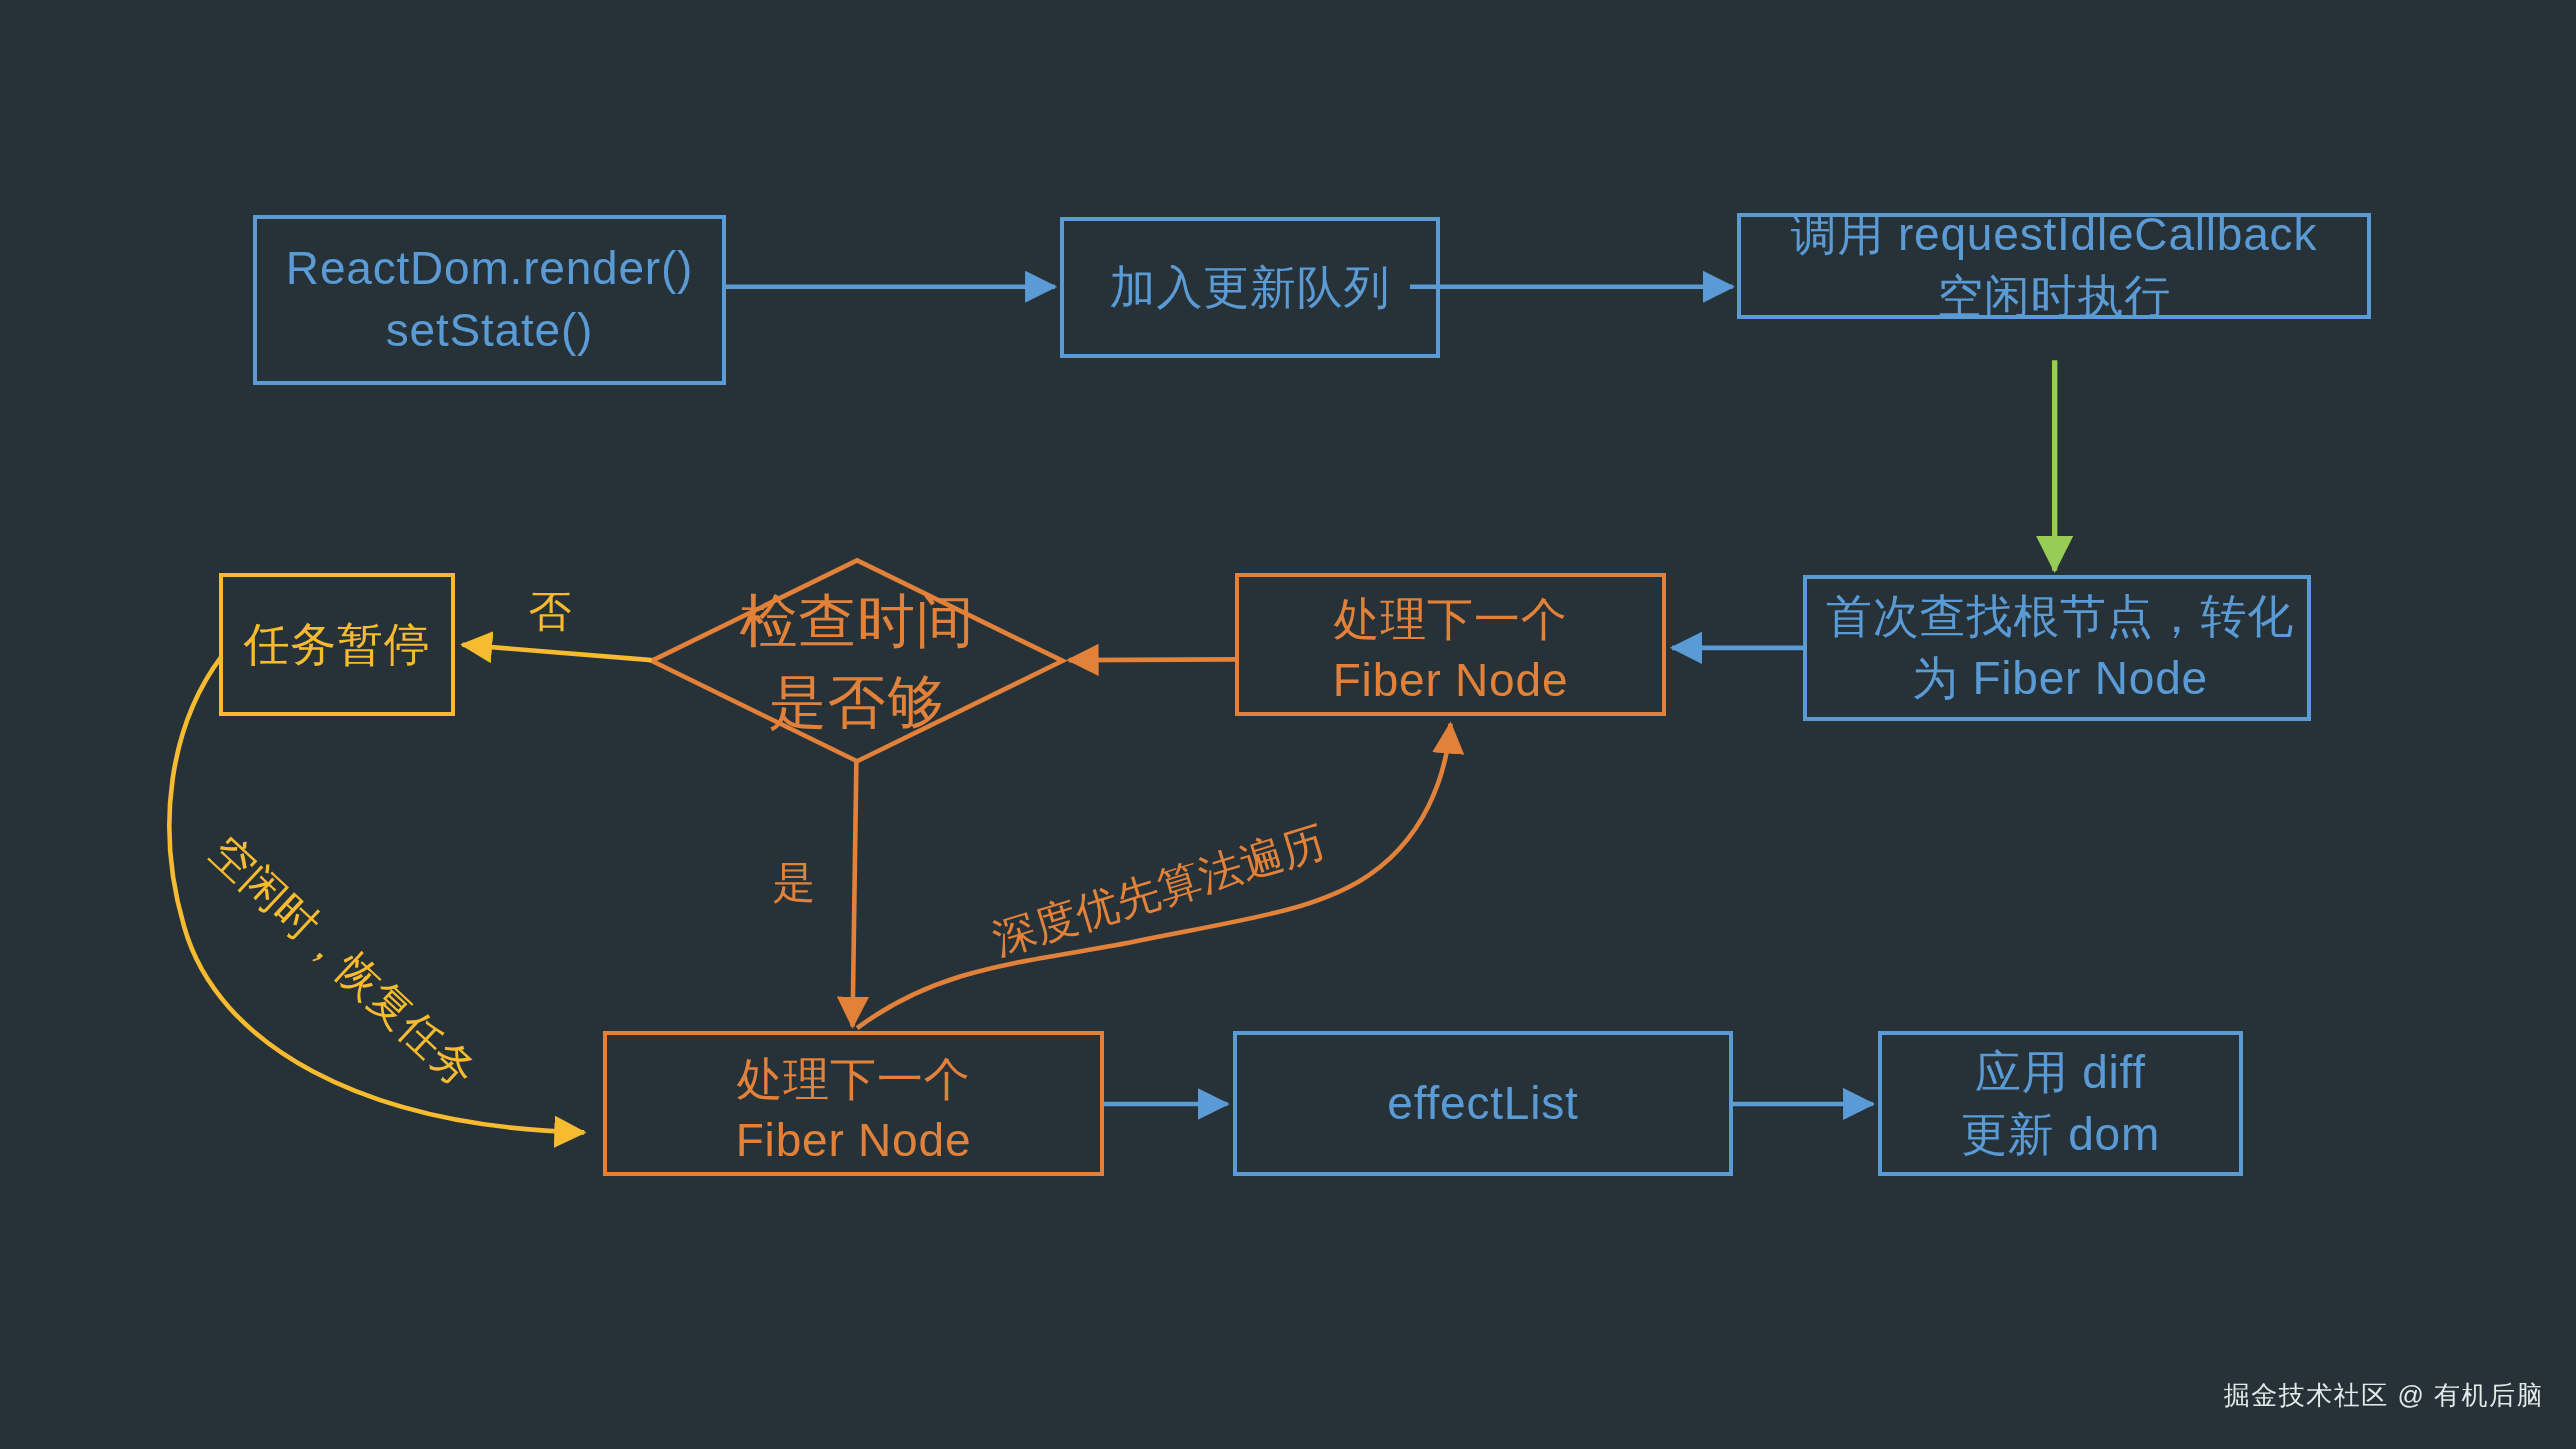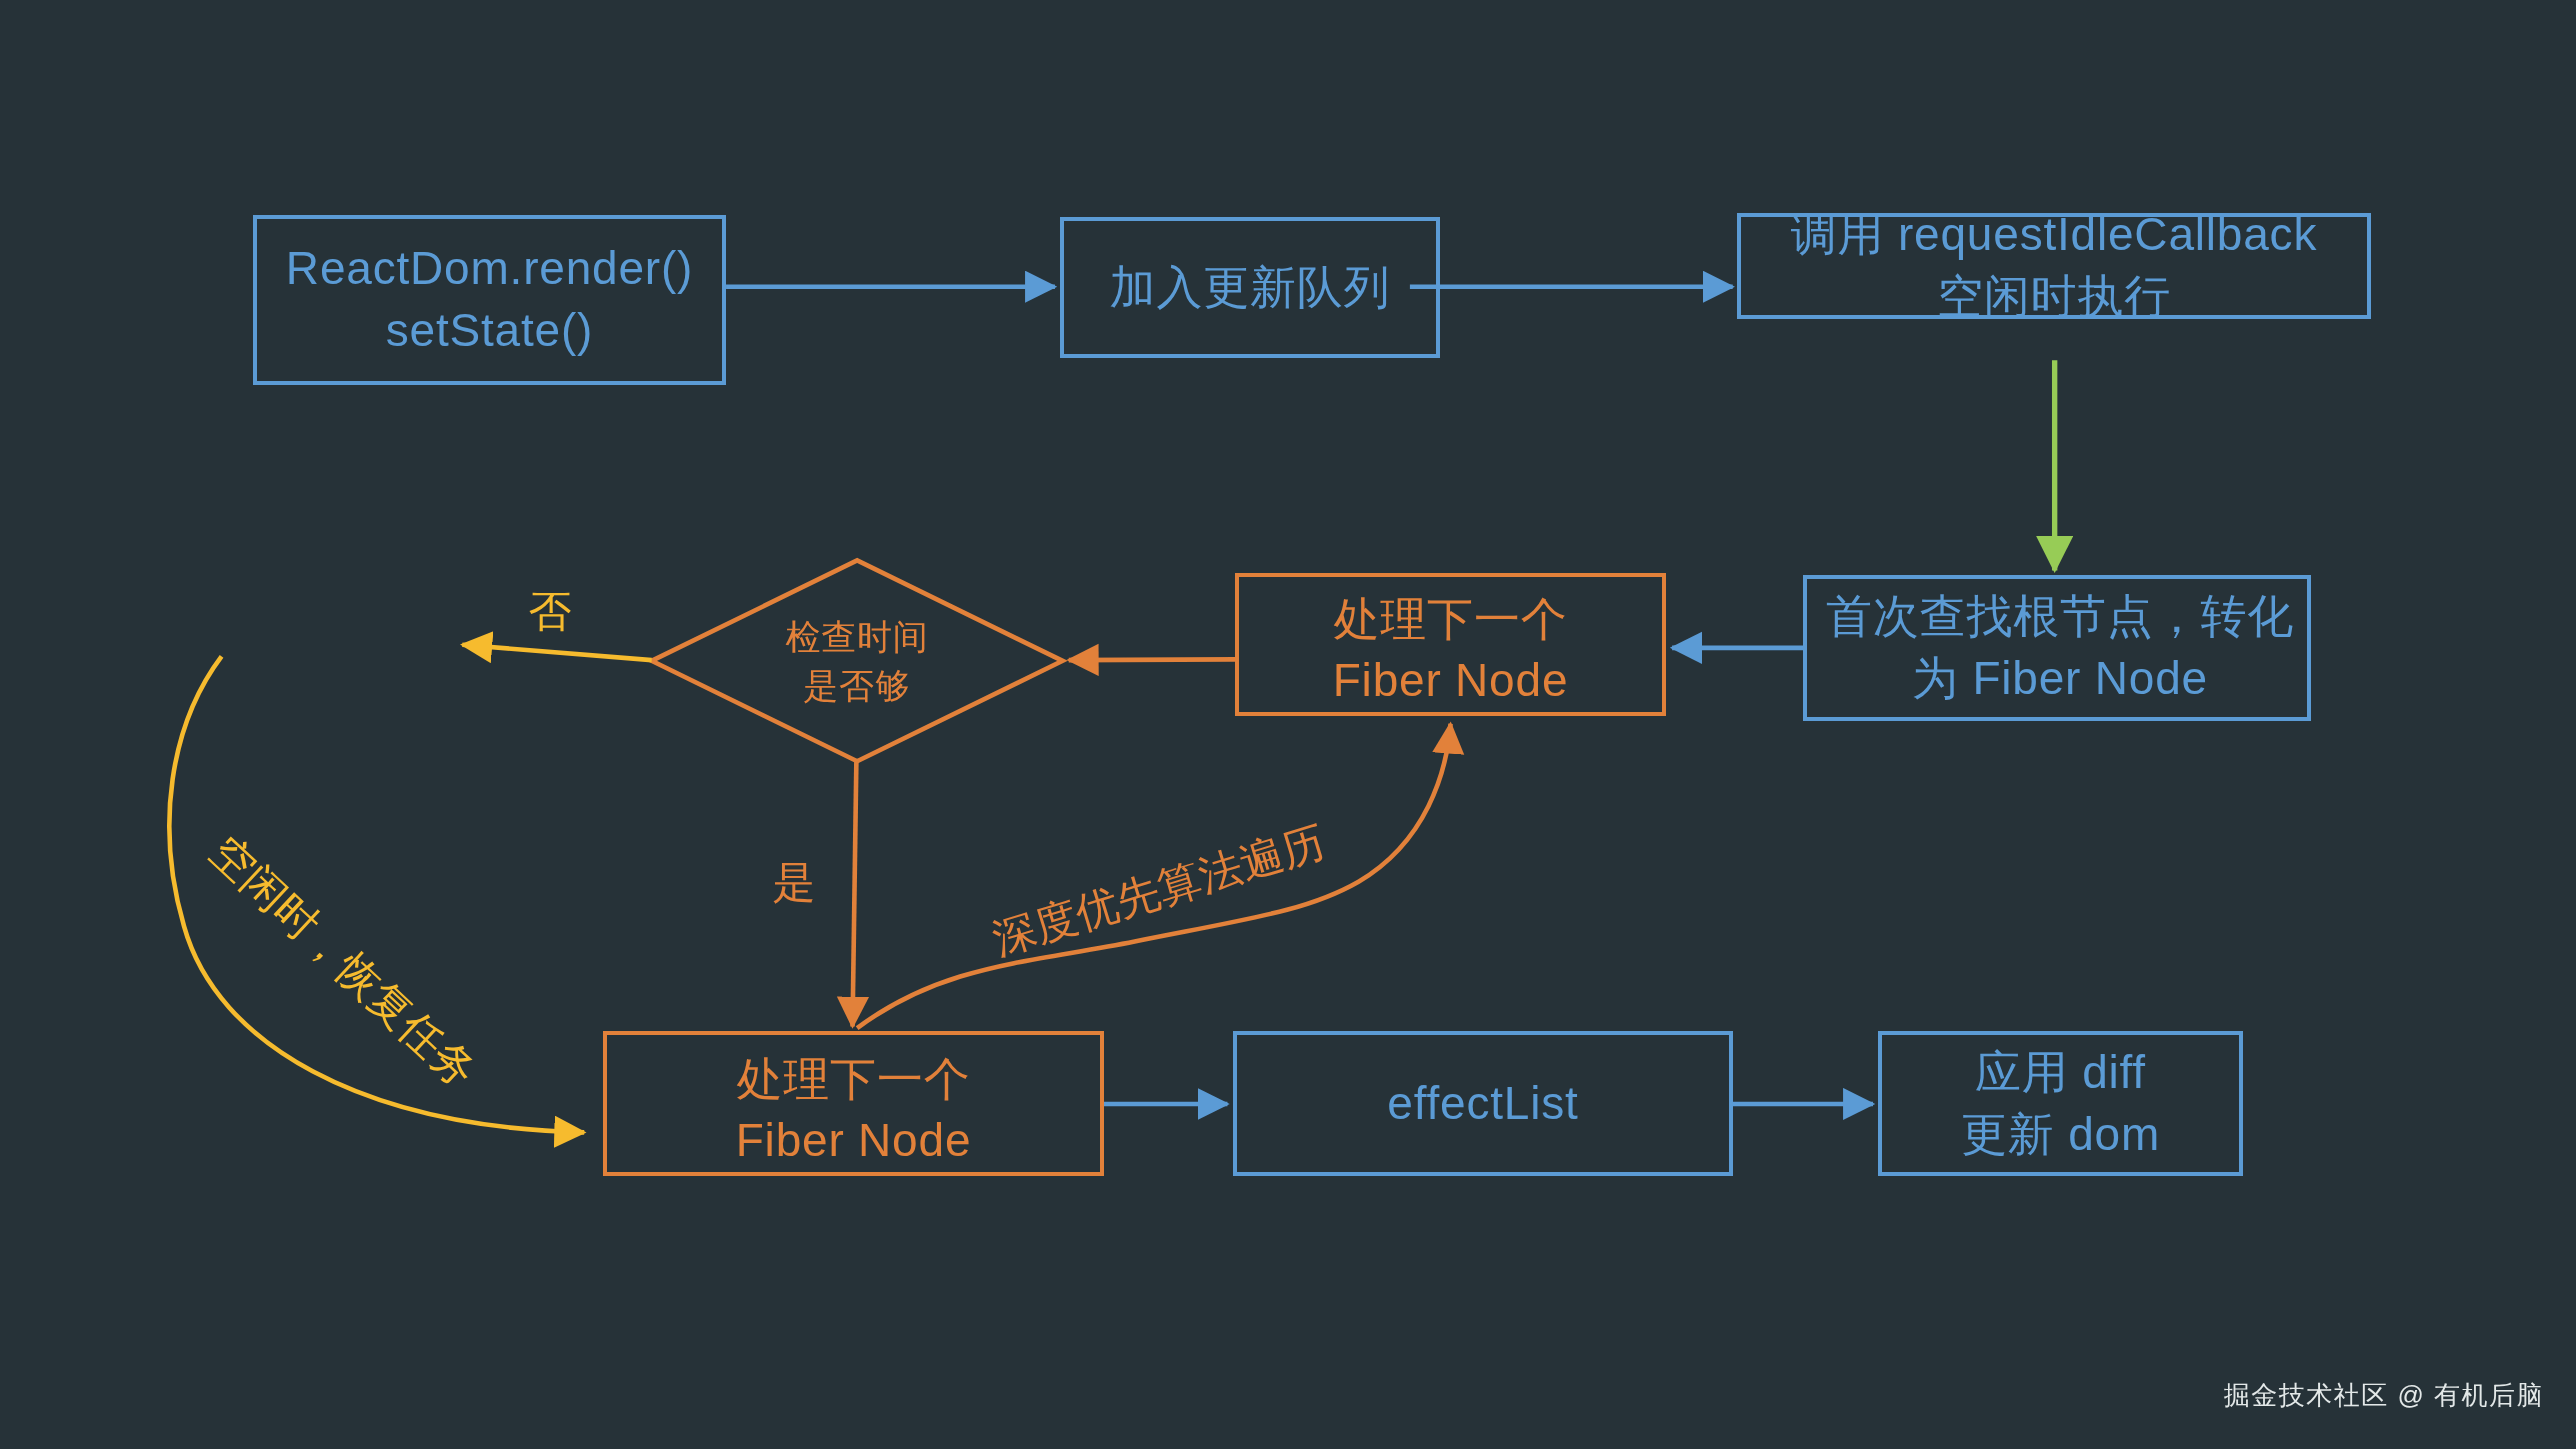--- a/index.html
+++ b/index.html
@@ -18,21 +18,21 @@
     display:flex; flex-direction:column; align-items:center; justify-content:center;
     text-align:center; font-size:46px; line-height:1.34; letter-spacing:0.8px;
     background:transparent;
   }
   .node.blue{color:var(--blue);}
   .node.orange{color:var(--orange);justify-content:flex-end;}
   .node.yellow{color:var(--yellow);}
   .diamond-text{
     position:absolute; box-sizing:border-box; display:flex; flex-direction:column;
     align-items:center; justify-content:center; text-align:center;
-    color:var(--orange); font-size:35px; line-height:1.38; letter-spacing:0.8px;
+    color:var(--orange); font-size:58px; line-height:1.38; letter-spacing:0.8px;
   }
   .edge-label{
     position:absolute; white-space:nowrap; font-size:43px;
     transform:translate(-50%,-50%);
   }
   .edge-label.yellow{color:var(--yellow);}
   .edge-label.orange{color:var(--orange);}
   .edge-label.rot-dfs{transform:translate(-50%,-50%) rotate(-17deg);}
   .edge-label.rot-idle{transform:translate(-50%,-50%) rotate(43deg);}
   #watermark{
@@ -89,20 +89,23 @@
 
   <div class="node blue" style="left:1060px;top:217px;width:380px;height:141px;">
     <span>加入更新队列</span>
   </div>
 
   <div class="node blue" style="left:1737px;top:213px;width:634px;height:106px;">
     <span>调用 requestIdleCallback</span>
     <span>空闲时执行</span>
   </div>
 
+  <div class="node yellow" style="left:219px;top:573px;width:236px;height:143px;">
+    <span>任务暂停</span>
+  </div>
 
   <div class="diamond-text" style="left:696px;top:554px;width:322px;height:215px;">
     <span>检查时间</span>
     <span>是否够</span>
   </div>
 
   <div class="node orange" style="left:1235px;top:573px;width:431px;height:143px;">
     <span>处理下一个</span>
     <span>Fiber Node</span>
   </div>

